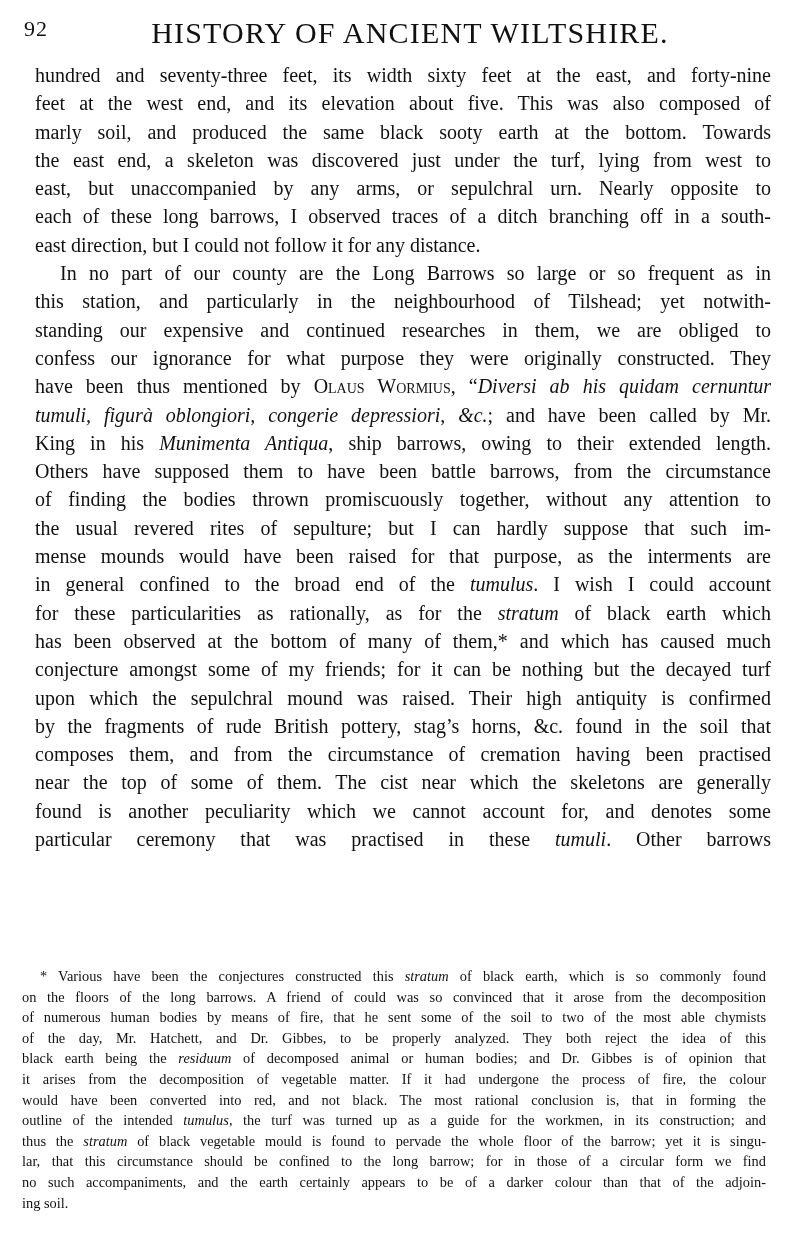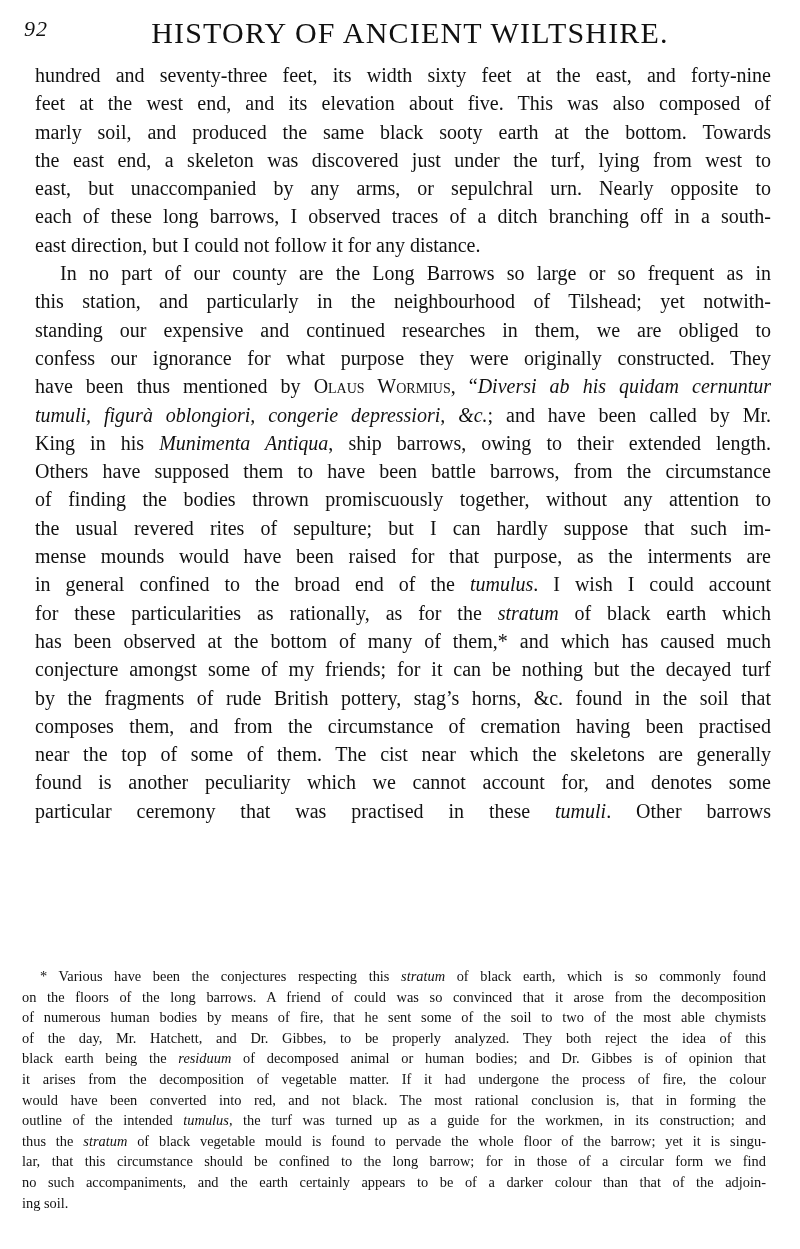--- a/index.html
+++ b/index.html
@@ -28,21 +28,20 @@
       left: 24px;
       right: 24px;
       height: 40px;
     }
     .page-number {
       position: absolute;
       left: 0;
       top: 6px;
       font-size: 22px;
       letter-spacing: 1px;
-      font-style: italic;
     }
     .running-title {
       position: absolute;
       left: 0;
       right: 0;
       top: 6px;
       text-align: center;
       font-size: 30px;
       letter-spacing: 1.2px;
       padding-left: 20px;
@@ -125,29 +124,30 @@
     <span class="line"><em>tumuli, figurà oblongiori, congerie depressiori, &amp;c.</em><span>; and have been called by Mr.</span></span>
     <span class="line"><span>King in his </span><em>Munimenta Antiqua</em><span>, ship barrows, owing to their extended length.</span></span>
     <span class="line">Others have supposed them to have been battle barrows, from the circumstance</span>
     <span class="line">of finding the bodies thrown promiscuously together, without any attention to</span>
     <span class="line">the usual revered rites of sepulture; but I can hardly suppose that such im-</span>
     <span class="line">mense mounds would have been raised for that purpose, as the interments are</span>
     <span class="line"><span>in general confined to the broad end of the </span><em>tumulus</em><span>.  I wish I could account</span></span>
     <span class="line"><span>for these particularities as rationally, as for the </span><em>stratum</em><span> of black earth which</span></span>
     <span class="line">has been observed at the bottom of many of them,* and which has caused much</span>
     <span class="line">conjecture amongst some of my friends;  for it can be nothing but the decayed turf</span>
+    <span class="line">upon which the sepulchral mound was raised. Their high antiquity is confirmed</span>
     <span class="line">by the fragments of rude British pottery, stag’s horns, &amp;c. found in the soil that</span>
     <span class="line">composes them, and from the circumstance of cremation having been practised</span>
     <span class="line">near the top of some of them.  The cist near which the skeletons are generally</span>
     <span class="line">found is another peculiarity which we cannot account for, and denotes some</span>
     <span class="line"><span>particular ceremony that was practised in these </span><em>tumuli</em><span>.  Other barrows</span></span>
   </div>
 
   <div class="footnotes">
-    <span class="line indent"><span>* Various have been the conjectures respecting this </span><em>stratum</em><span> of black earth, which is so commonly found</span></span>
+    <span class="line indent"><span>* Various have been the conjectures constructed this </span><em>stratum</em><span> of black earth, which is so commonly found</span></span>
     <span class="line">on the floors of the long barrows.  A friend of could was so convinced that it arose from the decomposition</span>
     <span class="line">of numerous human bodies by means of fire, that he sent some of the soil to two of the most able chymists</span>
     <span class="line">of the day, Mr. Hatchett, and Dr. Gibbes, to be properly analyzed.  They both reject the idea of this</span>
     <span class="line"><span>black earth being the </span><em>residuum</em><span> of decomposed animal or human bodies;  and Dr. Gibbes is of opinion that</span></span>
     <span class="line">it arises from the decomposition of vegetable matter.  If it had undergone the process of fire, the colour</span>
     <span class="line">would have been converted into red, and not black.  The most rational conclusion is, that in forming the</span>
     <span class="line"><span>outline of the intended </span><em>tumulus</em><span>, the turf was turned up as a guide for the workmen, in its construction;  and</span></span>
     <span class="line"><span>thus the </span><em>stratum</em><span> of black vegetable mould is found to pervade the whole floor of the barrow;  yet it is singu-</span></span>
     <span class="line">lar, that this circumstance should be confined to the long barrow;  for in those of a circular form we find</span>
     <span class="line">no such accompaniments, and the earth certainly appears to be of a darker colour than that of the adjoin-</span>

